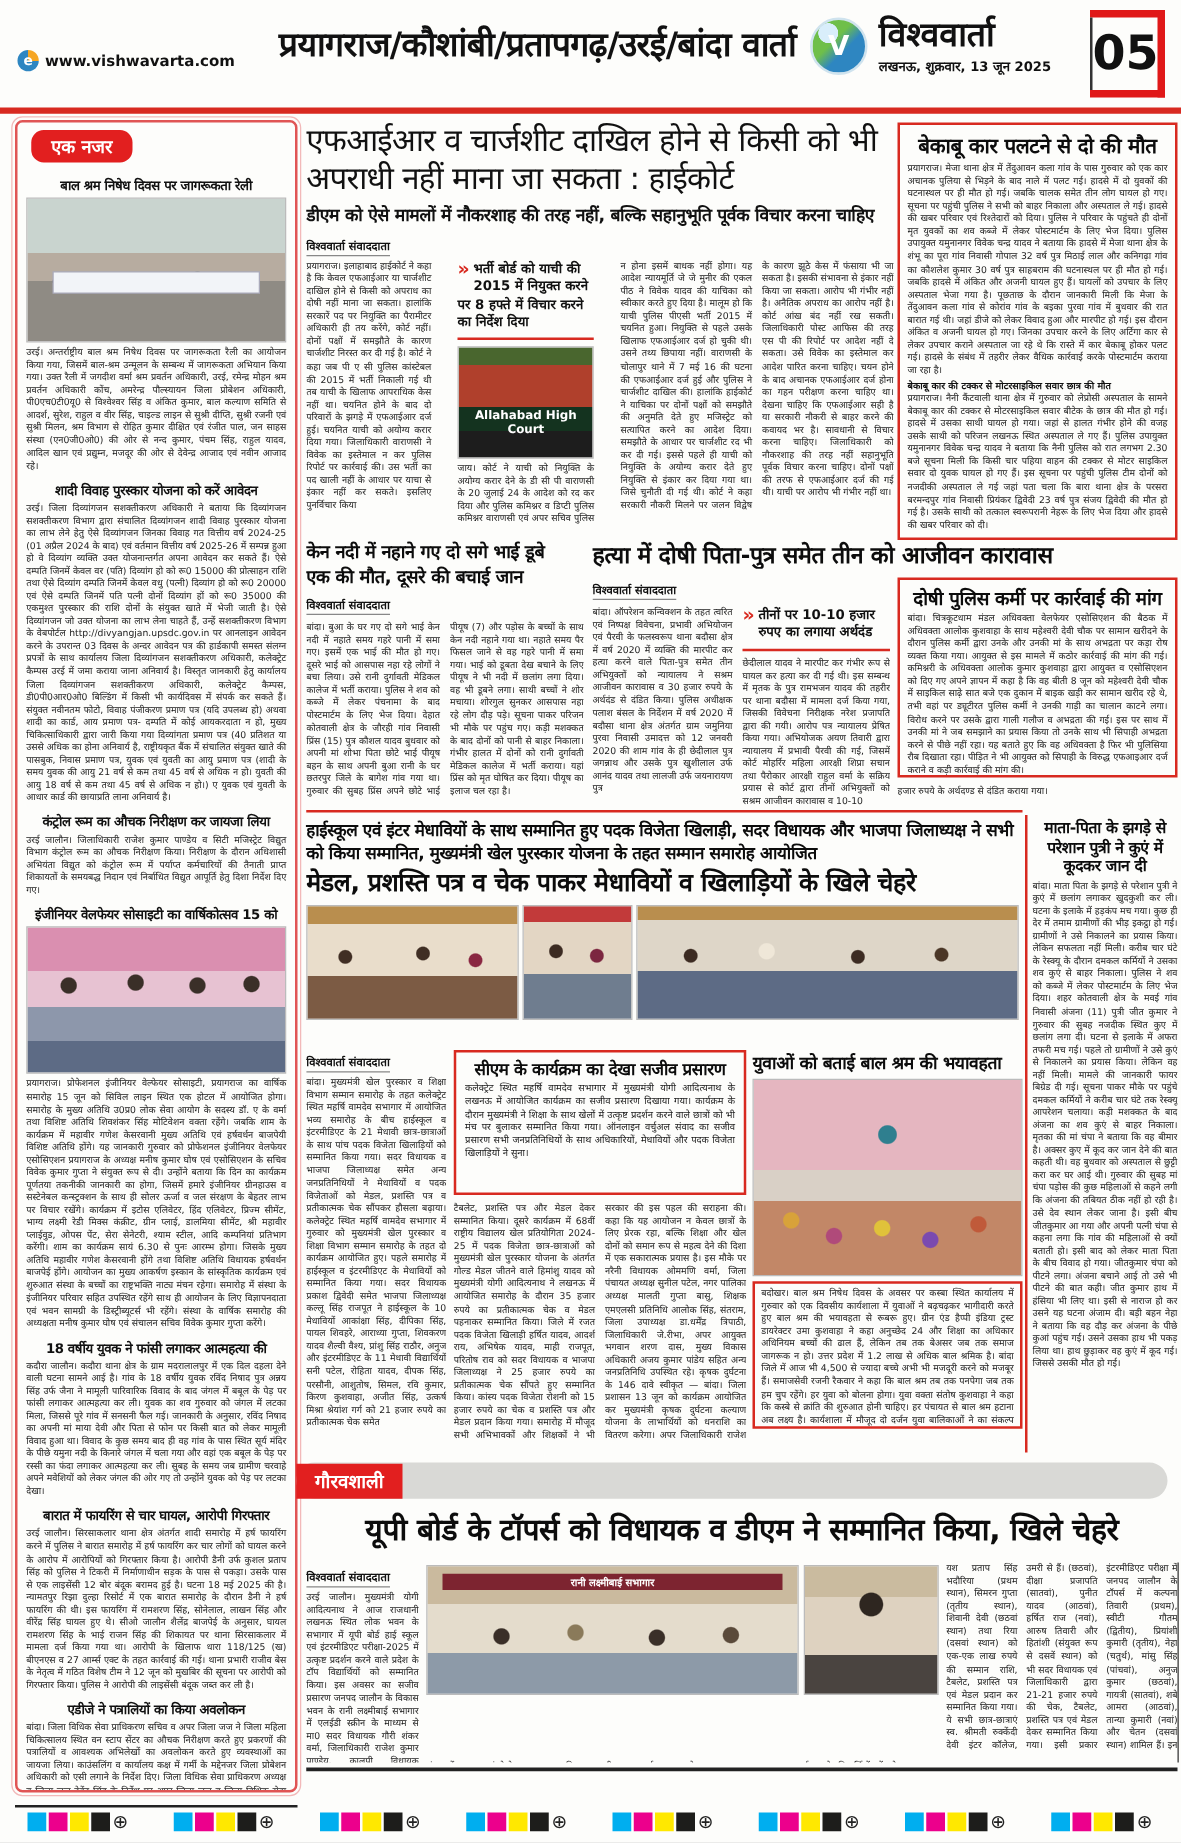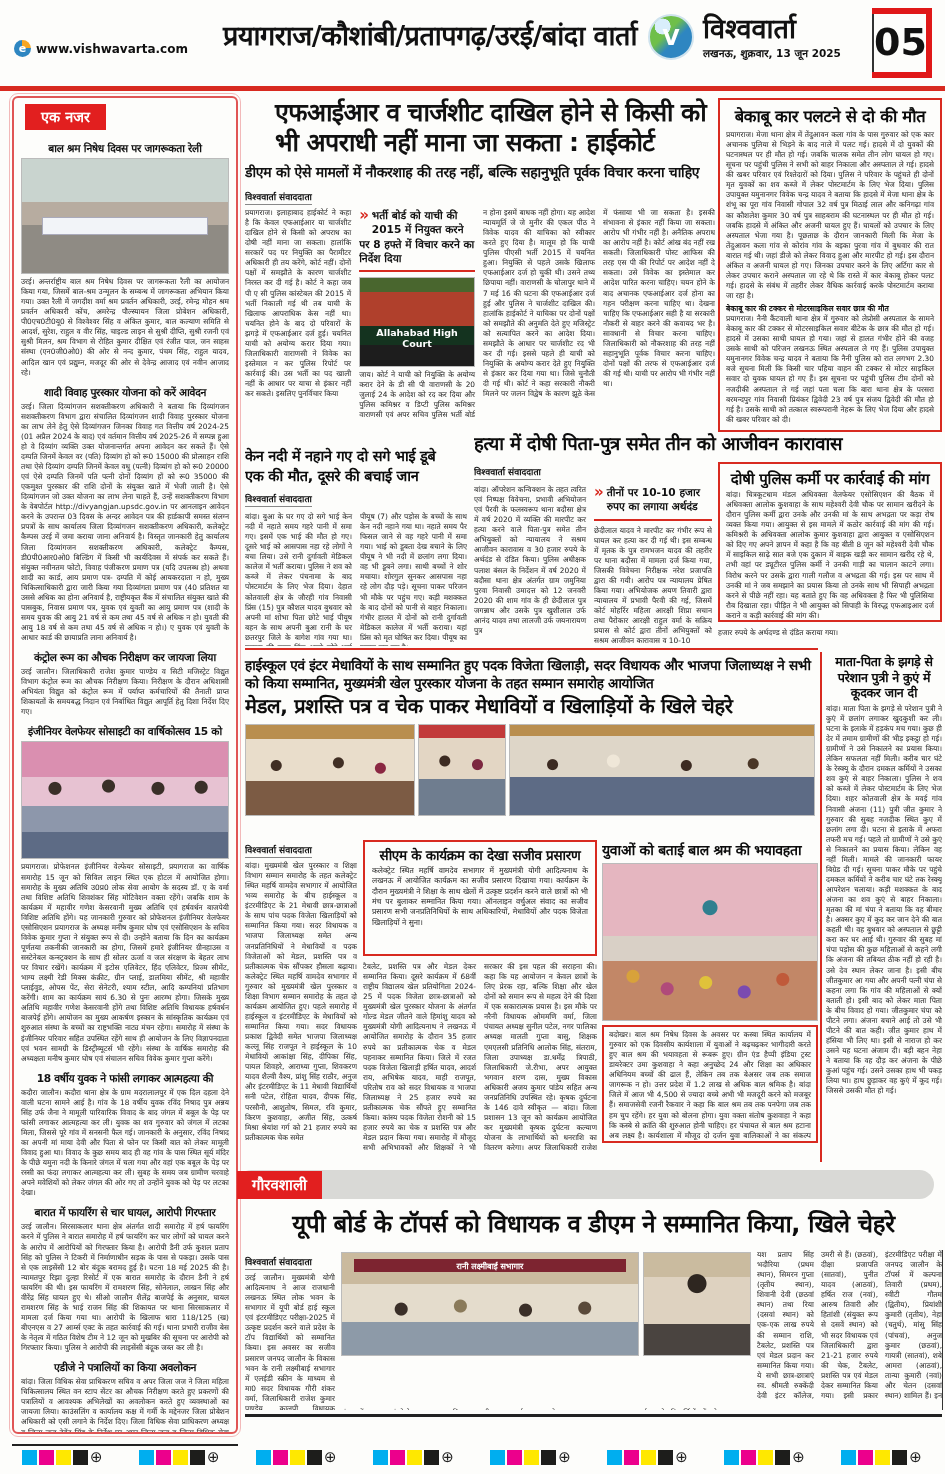--- a/index.html
+++ b/index.html
@@ -22,21 +22,21 @@
        linear-gradient(135deg,#6fbf4a 0 40%,#2e86c1 60%);
      display:flex;align-items:center;justify-content:center;color:#fff;font-weight:bold;font-size:22px;
      border:2px solid #cfe3ee;box-sizing:border-box;}
   .url-ic{width:17px;height:17px;border-radius:50%;
      background:conic-gradient(#f6a623 0 25%,#2e86c1 25% 100%);
      color:#fff;font-size:11px;font-weight:bold;display:inline-flex;align-items:center;justify-content:center;margin-right:5px;}
   
   .sidebar{left:12px;top:96px;width:226px;height:1338px;border:2px solid #e05555;border-radius:6px;
            outline:1px solid #f2b9b9;outline-offset:2px;padding:6px 7px;box-sizing:border-box;overflow:hidden;}
   .eknajar{background:#e21f1f;color:#fff;font-weight:bold;font-size:14.5px;display:inline-block;
-           padding:2px 16px 4px;margin:0 0 4px 4px;}
+           padding:2px 16px 4px;margin:0 0 4px 4px;border-radius:10px;}
   .art-head{font-weight:bold;font-size:10.6px;letter-spacing:-0.3px;margin:7px 0 3px;white-space:nowrap;
             overflow:hidden;display:flex;justify-content:center;}
   .ph{position:relative;overflow:hidden;border:1px solid #bbb;box-sizing:border-box;}
   .ph .banner{position:absolute;left:10%;right:10%;top:52%;height:14%;background:#f2f4f8;
       box-shadow:0 0 0 1px #aab;}
   
   .ph-rally{background:
      radial-gradient(circle at 12% 58%,#30333a 4px,transparent 5px),
      radial-gradient(circle at 26% 56%,#5a4a3a 4px,transparent 5px),
      radial-gradient(circle at 45% 57%,#384a5a 4px,transparent 5px),
@@ -80,21 +80,21 @@
      radial-gradient(circle at 40% 52%,#8a7a5a 6px,transparent 7px),
      radial-gradient(circle at 62% 56%,#3a2f28 6px,transparent 7px),
      radial-gradient(circle at 82% 54%,#5a4a3a 6px,transparent 7px),
      linear-gradient(#caba9e 0 30%,#e4dccc 30% 68%,#8d9aa8 68%);}
   .ph-topper2{background:
      radial-gradient(circle at 50% 30%,#2e2620 9px,transparent 10px),
      linear-gradient(#cabb9f 0 24%,#ded2c0 24% 70%,#4a4440 70%);}
   .photo-banner-text{position:absolute;top:6%;left:4%;right:4%;background:#7d2430;color:#fff;
      font-size:8px;font-weight:bold;text-align:center;padding:1px 0;}
   
-  .lead-headline{font-size:25px;font-weight:bold;line-height:1.18;letter-spacing:-0.6px;margin-left:30px;}
+  .lead-headline{font-size:25px;font-weight:normal;line-height:1.18;letter-spacing:-0.6px;}
   .lead-sub{font-size:14px;font-weight:bold;margin-top:5px;letter-spacing:-0.3px;}
   .quote{font-size:10.6px;font-weight:bold;line-height:1.35;border-bottom:2px solid #d82a20;
          padding-bottom:5px;margin-bottom:5px;}
   .qmark{color:#d82a20;font-size:15px;font-weight:bold;float:left;margin-right:3px;line-height:1;}
   .cols2{column-count:2;column-gap:8px;}
   .cols3{column-count:3;column-gap:7px;}
   .cols4{column-count:4;column-gap:7px;margin-top:48px;}
   
   .gstrip{background:#d9d9d6;border-radius:15px;display:flex;align-items:center;height:29px;}
   .glabel{background:#e21f1f;color:#fff;font-weight:bold;font-size:15px;padding:3px 15px 5px;margin-right:12px;}
@@ -169,21 +169,21 @@
     <div>
       <div class="art-head">एडीजे ने पत्रालियों का किया अवलोकन</div>
       <div class="bsm">बांदा। जिला विधिक सेवा प्राधिकरण सचिव व अपर जिला जज ने जिला महिला चिकित्सालय स्थित वन स्टाप सेंटर का औचक निरीक्षण करते हुए प्रकरणों की पत्रालियों व आवश्यक अभिलेखों का अवलोकन करते हुए व्यवस्थाओं का जायजा लिया। काउंसलिंग व कार्यालय कक्ष में गर्मी के मद्देनजर जिला प्रोबेशन अधिकारी को एसी लगाने के निर्देश दिए। जिला विधिक सेवा प्राधिकरण अध्यक्ष व जिला जज देवेंद्र सिंह के निर्देश पर अपर जिला जज व जिला विधिक सेवा प्राधिकरण सचिव श्रीजन सिंह ने जिला महिला अस्पताल स्थित वन स्टाप सेंटर का गुरुवार को निरीक्षण किया किया। यहां आने वाले प्रकरणों की पत्रालियां व अभिलेखों का अवलोकन किया। पाया कि चालू माह में अब तक 23 मामले पंजीकृत हुए हैं। वन स्टाप सेंटर में संचालित पुलिस चौकी में महिला कांस्टेबल शैलजा तिवारी, अंकिता घनिया व गार्ड सहलमान पीड़ित महिला से पूछताछ करती मिली। सेंटर के दोनों कक्षों में एक-एक सीलिंग फैन व कूलर एवं हाल में दो कूलर लगे मिले। काउंसिलिंग और कार्यालय कक्ष में एक-एक एअर कंडीशन लगाने के जिला प्रोबेशन अधिकारी को निर्देश दिए।</div>
     </div>
   </aside>
 
   <section class="ab" style="left:245px;top:98px;width:470px;height:330px;overflow:hidden;">
     <div class="lead-headline">एफआईआर व चार्जशीट दाखिल होने से किसी को भी अपराधी नहीं माना जा सकता : हाईकोर्ट</div>
     <div class="lead-sub">डीएम को ऐसे मामलों में नौकरशाह की तरह नहीं, बल्कि सहानुभूति पूर्वक विचार करना चाहिए</div>
     <div style="margin-top:4px;"><span class="byline">विश्ववार्ता संवाददाता</span></div>
-    <div style="display:flex;gap:8px;height:212px;overflow:hidden;">
+    <div style="display:flex;gap:21px;height:212px;overflow:hidden;">
       <div class="bsm" style="width:108px;">प्रयागराज। इलाहाबाद हाईकोर्ट ने कहा है कि केवल एफआईआर या चार्जशीट दाखिल होने से किसी को अपराध का दोषी नहीं माना जा सकता। हालांकि सरकारें पद पर नियुक्ति का पैरामीटर अधिकारी ही तय करेंगे, कोर्ट नहीं। दोनों पक्षों में समझौते के कारण चार्जशीट निरस्त कर दी गई है। कोर्ट ने कहा जब पी ए सी पुलिस कांस्टेबल की 2015 में भर्ती निकाली गई थी तब याची के खिलाफ आपराधिक केस नहीं था। चयनित होने के बाद दो परिवारों के झगड़े में एफआईआर दर्ज हुई। चयनित याची को अयोग्य करार दिया गया। जिलाधिकारी वाराणसी ने विवेक का इस्तेमाल न कर पुलिस रिपोर्ट पर कार्रवाई की। उस भर्ती का पद खाली नहीं के आधार पर याचा से इंकार नहीं कर सकते। इसलिए पुनर्विचार किया</div>
       <div style="width:118px;">
         <div class="quote">
           <span class="qmark">»</span><span>भर्ती बोर्ड को याची की 2015 में नियुक्त करने पर 8 हफ्ते में विचार करने का निर्देश दिया</span>
         </div>
         <div class="ph ph-court" style="height:90px;">
           <div class="court-label">Allahabad High Court</div>
         </div>
         <div class="bsm" style="margin-top:3px;">जाय। कोर्ट ने याची को नियुक्ति के अयोग्य करार देने के डी सी पी वाराणसी के 20 जुलाई 24 के आदेश को रद कर दिया और पुलिस कमिश्नर व डिप्टी पुलिस कमिश्नर वाराणसी एवं अपर सचिव पुलिस भर्ती बोर्ड को याची को 2015 की भर्ती में नियुक्त करने पर 8 हफ्ते में विचार करने का निर्देश दिया है। कोर्ट ने कहा है कि उस भर्ती में पद रिक्त</div>
       </div>
@@ -192,21 +192,21 @@
   </section>
 
   <section class="ab redbox" style="left:718px;top:98px;width:224px;height:334px;box-sizing:border-box;padding:4px 6px;overflow:hidden;">
     <div class="hd nowrap" style="font-size:16.5px;margin-bottom:3px;">बेकाबू कार पलटने से दो की मौत</div>
     <div class="bsm">प्रयागराज। मेजा थाना क्षेत्र में तेंदुआवन कला गांव के पास गुरुवार को एक कार अचानक पुलिया से भिड़ने के बाद नाले में पलट गई। हादसे में दो युवकों की घटनास्थल पर ही मौत हो गई। जबकि चालक समेत तीन लोग घायल हो गए। सूचना पर पहुंची पुलिस ने सभी को बाहर निकाला और अस्पताल ले गई। हादसे की खबर परिवार एवं रिश्तेदारों को दिया। पुलिस ने परिवार के पहुंचते ही दोनों मृत युवकों का शव कब्जे में लेकर पोस्टमार्टम के लिए भेज दिया। पुलिस उपायुक्त यमुनानगर विवेक चन्द्र यादव ने बताया कि हादसे में मेजा थाना क्षेत्र के शंभू का पूरा गांव निवासी गोपाल 32 वर्ष पुत्र मिठाई लाल और कनिगढ़ा गांव का कौशलेश कुमार 30 वर्ष पुत्र साहबराम की घटनास्थल पर ही मौत हो गई। जबकि हादसे में अंकित और अजनी घायल हुए हैं। घायलों को उपचार के लिए अस्पताल भेजा गया है। पूछताछ के दौरान जानकारी मिली कि मेजा के तेंदुआवन कला गांव से कोरांव गांव के बइका पुरवा गांव में बुधवार की रात बारात गई थी। जहां डीजे को लेकर विवाद हुआ और मारपीट हो गई। इस दौरान अंकित व अजनी घायल हो गए। जिनका उपचार करने के लिए अर्टिगा कार से लेकर उपचार कराने अस्पताल जा रहे थे कि रास्ते में कार बेकाबू होकर पलट गई। हादसे के संबंध में तहरीर लेकर वैधिक कार्रवाई करके पोस्टमार्टम कराया जा रहा है।</div>
     <div style="font-size:7.6px;font-weight:bold;margin:2px 0 1px;">बेकाबू कार की टक्कर से मोटरसाइकिल सवार छात्र की मौत</div>
     <div class="bsm">प्रयागराज। नैनी कैंटवाली थाना क्षेत्र में गुरुवार को लेप्रोसी अस्पताल के सामने बेकाबू कार की टक्कर से मोटरसाइकिल सवार बीटेक के छात्र की मौत हो गई। हादसे में उसका साथी घायल हो गया। जहां से हालत गंभीर होने की वजह उसके साथी को परिजन लखनऊ स्थित अस्पताल ले गए हैं। पुलिस उपायुक्त यमुनानगर विवेक चन्द्र यादव ने बताया कि नैनी पुलिस को रात लगभग 2.30 बजे सूचना मिली कि किसी चार पहिया वाहन की टक्कर से मोटर साइकिल सवार दो युवक घायल हो गए हैं। इस सूचना पर पहुंची पुलिस टीम दोनों को नजदीकी अस्पताल ले गई जहां पता चला कि बारा थाना क्षेत्र के परसरा बरमन्दपुर गांव निवासी प्रियंकर द्विवेदी 23 वर्ष पुत्र संजय द्विवेदी की मौत हो गई है। उसके साथी को तत्काल स्वरूपरानी नेहरू के लिए भेज दिया और हादसे की खबर परिवार को दी।</div>
   </section>
 
   <section class="ab" style="left:245px;top:430px;width:222px;height:216px;overflow:hidden;">
-    <div class="hd nowrap" style="font-size:14.5px;justify-content:flex-start;margin-top:15px;">केन नदी में नहाने गए दो सगे भाई डूबे</div>
+    <div class="hd nowrap" style="font-size:14.5px;justify-content:flex-start;">केन नदी में नहाने गए दो सगे भाई डूबे</div>
     <div class="hd nowrap" style="font-size:14.5px;justify-content:flex-start;">एक की मौत,  दूसरे की बचाई जान</div>
     <div style="margin:2px 0;"><span class="byline">विश्ववार्ता संवाददाता</span></div>
     <div class="bsm cols2" style="height:160px;overflow:hidden;">बांदा। बुआ के घर गए दो सगे भाई केन नदी में नहाते समय गहरे पानी में समा गए। इसमें एक भाई की मौत हो गए। दूसरे भाई को आसपास नहा रहे लोगों ने बचा लिया। उसे रानी दुर्गावती मेडिकल कालेज में भर्ती कराया। पुलिस ने शव को कब्जे में लेकर पंचनामा के बाद पोस्टमार्टम के लिए भेज दिया। देहात कोतवाली क्षेत्र के जौरही गांव निवासी प्रिंस (15) पुत्र कौशल यादव बुधवार को अपनी मां शोभा पिता छोटे भाई पीयूष बहन के साथ अपनी बुआ रानी के घर छतरपुर जिले के बागेश गांव गया था। गुरुवार की सुबह प्रिंस अपने छोटे भाई पीयूष (7) और पड़ोस के बच्चों के साथ केन नदी नहाने गया था। नहाते समय पैर फिसल जाने से वह गहरे पानी में समा गया। भाई को डूबता देख बचाने के लिए पीयूष ने भी नदी में छलांग लगा दिया। वह भी डूबने लगा। साथी बच्चों ने शोर मचाया। शोरगुल सुनकर आसपास नहा रहे लोग दौड़ पड़े। सूचना पाकर परिजन भी मौके पर पहुंच गए। कड़ी मशक्कत के बाद दोनों को पानी से बाहर निकाला। गंभीर हालत में दोनों को रानी दुर्गावती मेडिकल कालेज में भर्ती कराया। यहां प्रिंस को मृत घोषित कर दिया। पीयूष का इलाज चल रहा है।</div>
   </section>
 
   <section class="ab" style="left:474px;top:430px;width:468px;">
     <div class="hd nowrap" style="font-size:18.5px;justify-content:flex-start;">हत्या में दोषी पिता-पुत्र समेत तीन को आजीवन कारावास</div>
   </section>
   <div class="ab" style="left:474px;top:460px;width:238px;height:186px;overflow:hidden;">
     <div style="margin-bottom:2px;"><span class="byline">विश्ववार्ता संवाददाता</span></div>

